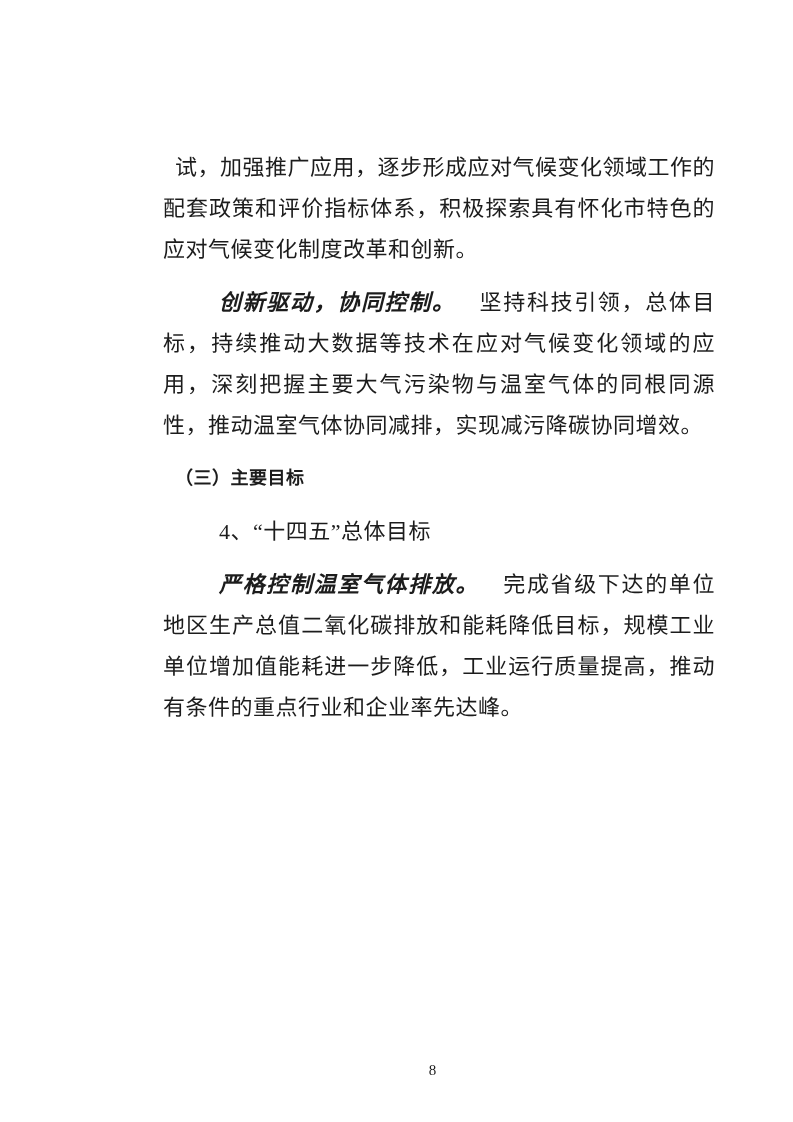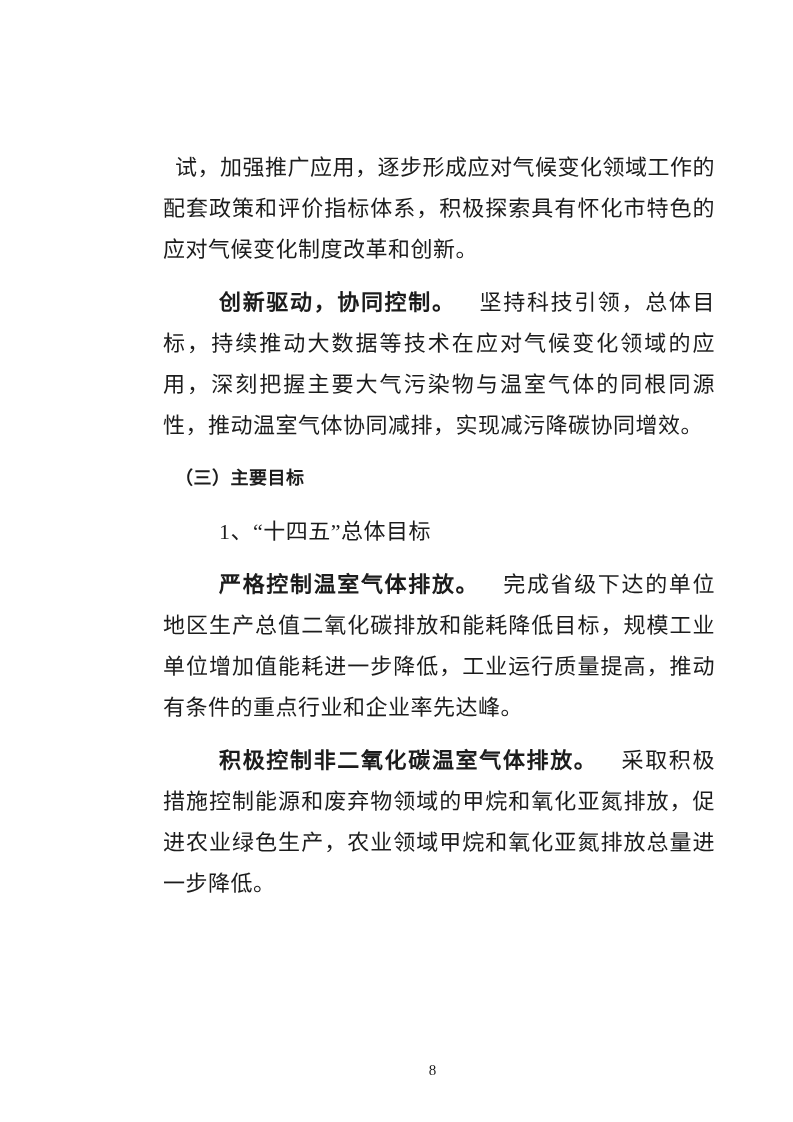--- a/index.html
+++ b/index.html
@@ -24,21 +24,21 @@
   }
   .para {
     font-size: 22px;
     line-height: 41px;
     text-align: justify;
     text-justify: inter-ideograph;
     letter-spacing: 0.5px;
     word-break: break-all;
   }
   .para.indent { text-indent: 2em; }
-  .lead { font-weight: 700; }
+  .lead { font-weight: 700; font-style: italic; }
   .heading {
     font-size: 18px;
     line-height: 41px;
     font-weight: 700;
     letter-spacing: 0.5px;
   }
   .subheading {
     font-size: 22px;
     line-height: 41px;
     text-indent: 2em;
@@ -60,23 +60,22 @@
 
 <div class="page">
   <div class="content">
 
     <p class="para"><span>试，加强推广应用，逐步形成应对气候变化领域工作的配套政策和评价指标体系，积极探索具有怀化市特色的应对气候变化制度改革和创新。</span></p>
 
     <p class="para indent"><span class="lead">创新驱动，协同控制。</span><span>坚持科技引领，总体目标，持续推动大数据等技术在应对气候变化领域的应用，深刻把握主要大气污染物与温室气体的同根同源性，推动温室气体协同减排，实现减污降碳协同增效。</span></p>
 
     <div class="heading"><span>（三）主要目标</span></div>
 
-    <div class="subheading"><span>1、“十四五”总体目标</span></div>
+    <div class="subheading"><span>4、“十四五”总体目标</span></div>
 
 
     <p class="para indent"><span class="lead">严格控制温室气体排放。</span><span>完成省级下达的单位地区生产总值二氧化碳排放和能耗降低目标，规模工业单位增加值能耗进一步降低，工业运行质量提高，推动有条件的重点行业和企业率先达峰。</span></p>
 
-    <p class="para indent"><span class="lead">积极控制非二氧化碳温室气体排放。</span><span>采取积极措施控制能源和废弃物领域的甲烷和氧化亚氮排放，促进农业绿色生产，农业领域甲烷和氧化亚氮排放总量进一步降低。</span></p>
 
   </div>
 
   <div class="page-number">8</div>
 </div>
 
 </body></html>

